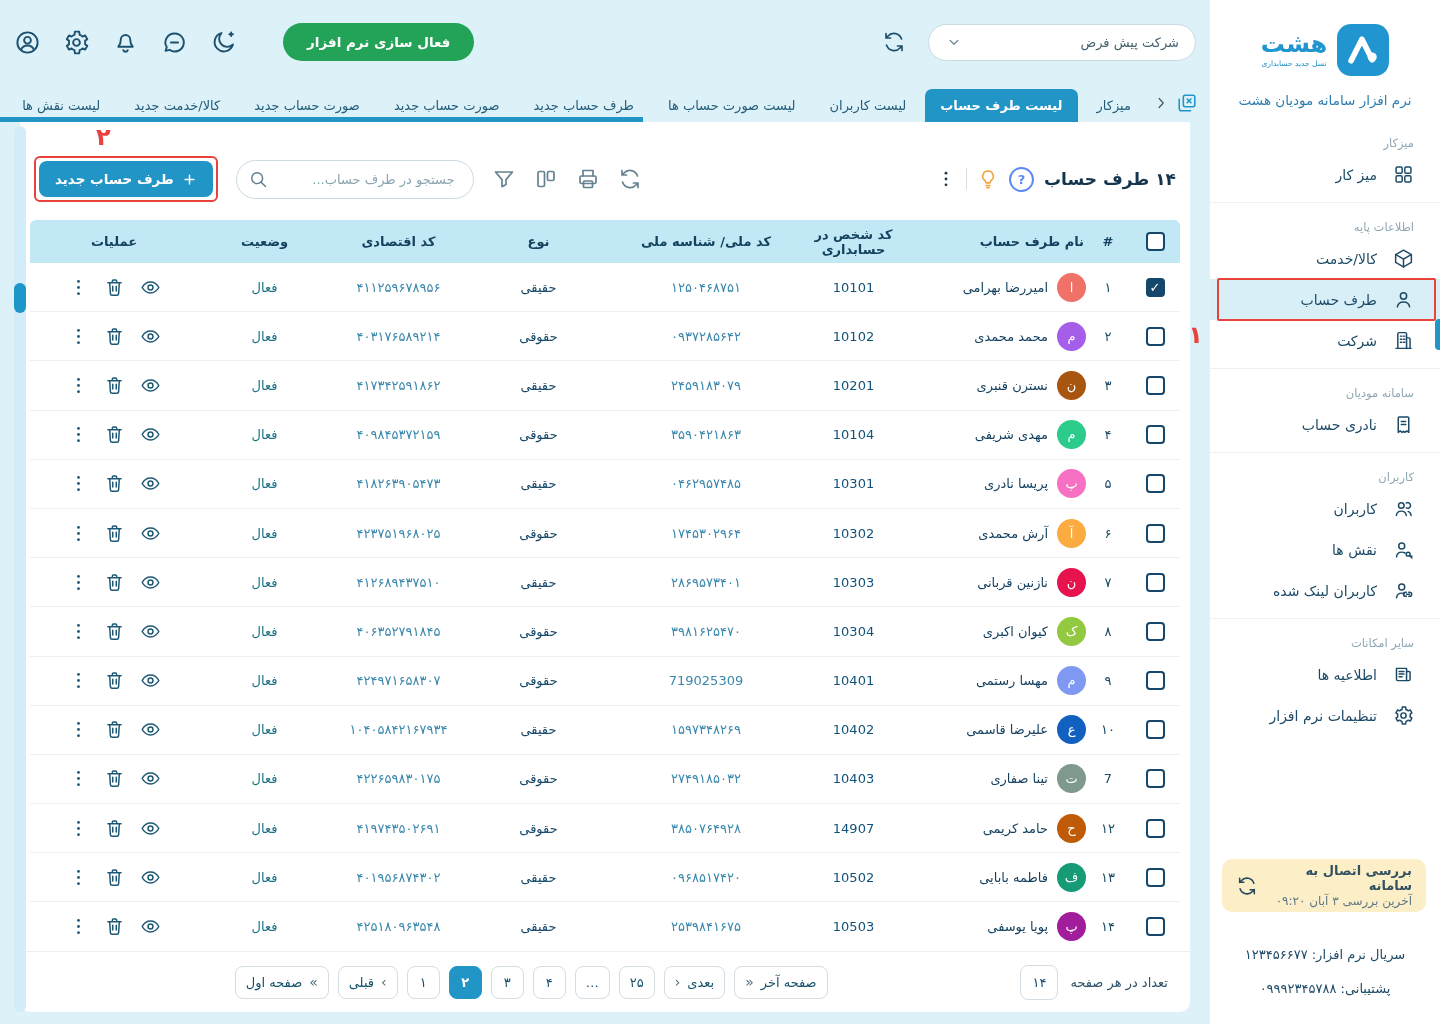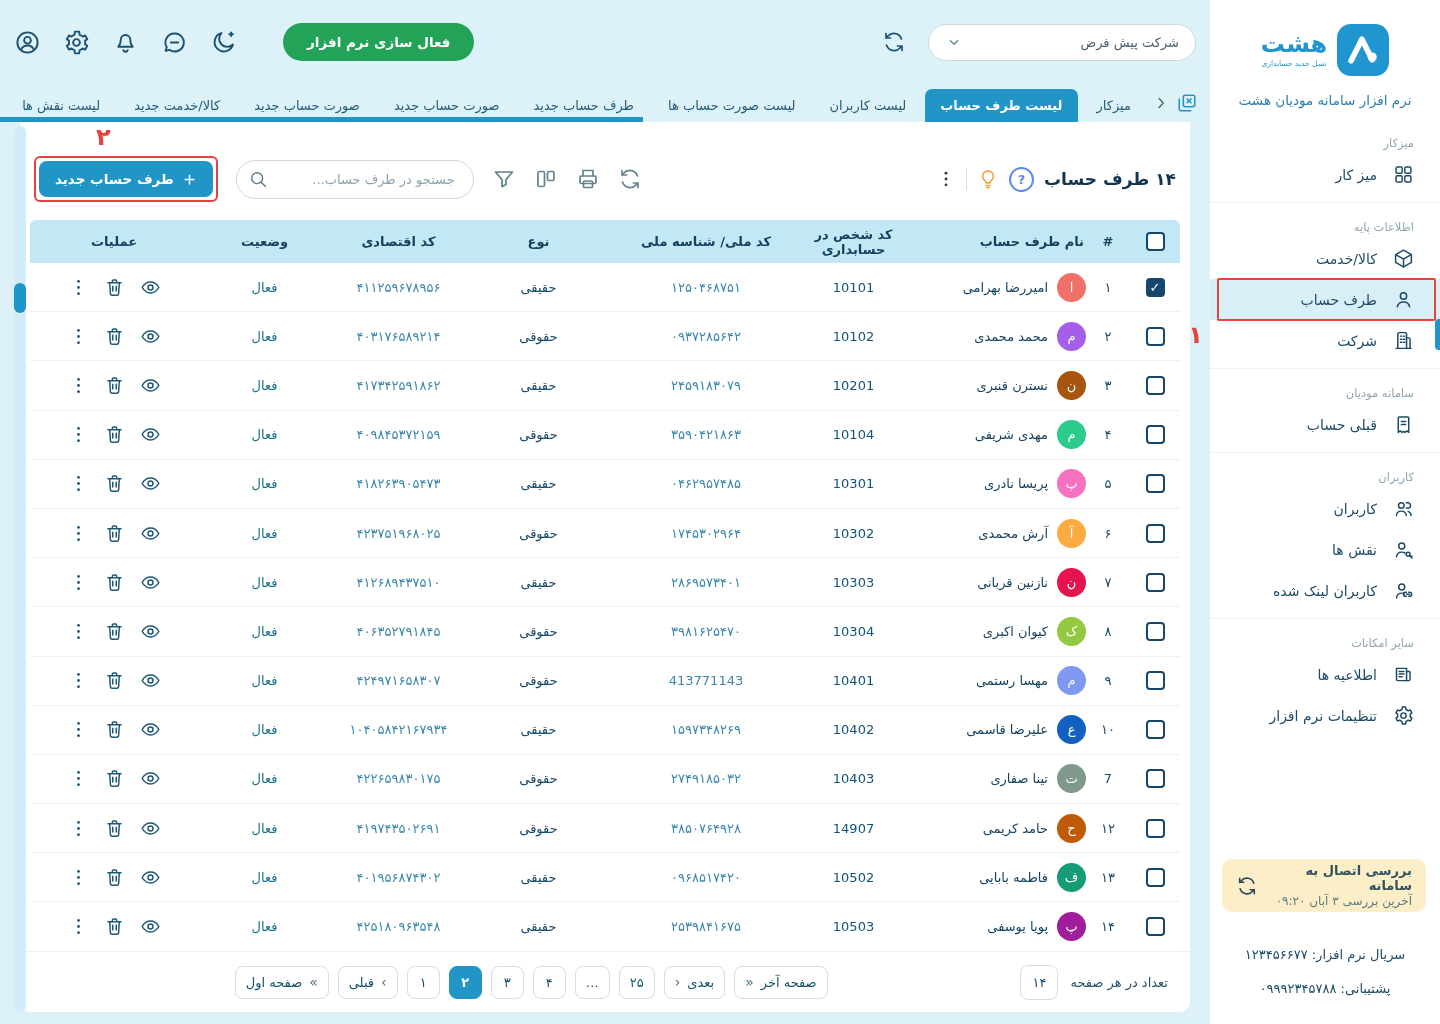--- a/index.html
+++ b/index.html
@@ -502,21 +502,21 @@
   <div class="trow">
     <div class="cell c-check">
               <span class="cb"></span>
             </div>
     <div class="cell c-num">۹</div>
     <div class="cell c-name">
       <span class="avatar" style="background: rgb(127, 153, 242);">م</span>
       <span class="pname">مهسا رستمی</span>
     </div>
     <div class="cell c-acc"><bdi dir="ltr">10401</bdi></div>
-    <div class="cell c-nid">413771143</div>
+    <div class="cell c-nid">719025309</div>
     <div class="cell c-type">حقوقی</div>
     <div class="cell c-eco">۴۲۴۹۷۱۶۵۸۳۰۷</div>
     <div class="cell c-status">فعال</div>
     <div class="cell c-ops">
       <svg class="op ico" viewBox="0 0 24 24">
                 <path d="M2.5 12S6 5.8 12 5.8 21.5 12 21.5 12 18 18.2 12 18.2 2.5 12 2.5 12z"></path>
                 <circle cx="12" cy="12" r="2.8"></circle>
               </svg>
       <svg class="op ico" viewBox="0 0 24 24">
                 <path d="M4.5 6.5h15M9.5 6.5V4.8a1.3 1.3 0 011.3-1.3h2.4a1.3 1.3 0 011.3 1.3v1.7"></path>
@@ -779,21 +779,21 @@
         </svg>
         <span>شرکت</span>
       </div>
       <div class="nav-divider"></div>
       <div class="section-label">سامانه مودیان</div>
       <div class="nav-item">
         <svg viewBox="0 0 24 24" class="ni ico">
           <path d="M7 3.5h10a1 1 0 011 1V21l-2.2-1.6L13.6 21l-1.6-1.2L10.4 21l-2.2-1.6L6 21V4.5a1 1 0 011-1z"></path>
           <path d="M9.5 8.5h5M9.5 12h5"></path>
         </svg>
-        <span>قبلی حساب</span>
+        <span>نادری حساب</span>
       </div>
       <div class="nav-divider"></div>
       <div class="section-label">کاربران</div>
       <div class="nav-item">
         <svg viewBox="0 0 24 24" class="ni ico">
           <circle cx="9.5" cy="8.5" r="3.2"></circle>
           <path d="M3.8 20c.5-3.3 2.8-5 5.7-5s5.2 1.7 5.7 5"></path>
           <path d="M15.3 5.7a3.2 3.2 0 110 5.6M17.3 15.3c2 .6 3.1 2.2 3.4 4.7"></path>
         </svg>
         <span>کاربران</span>

